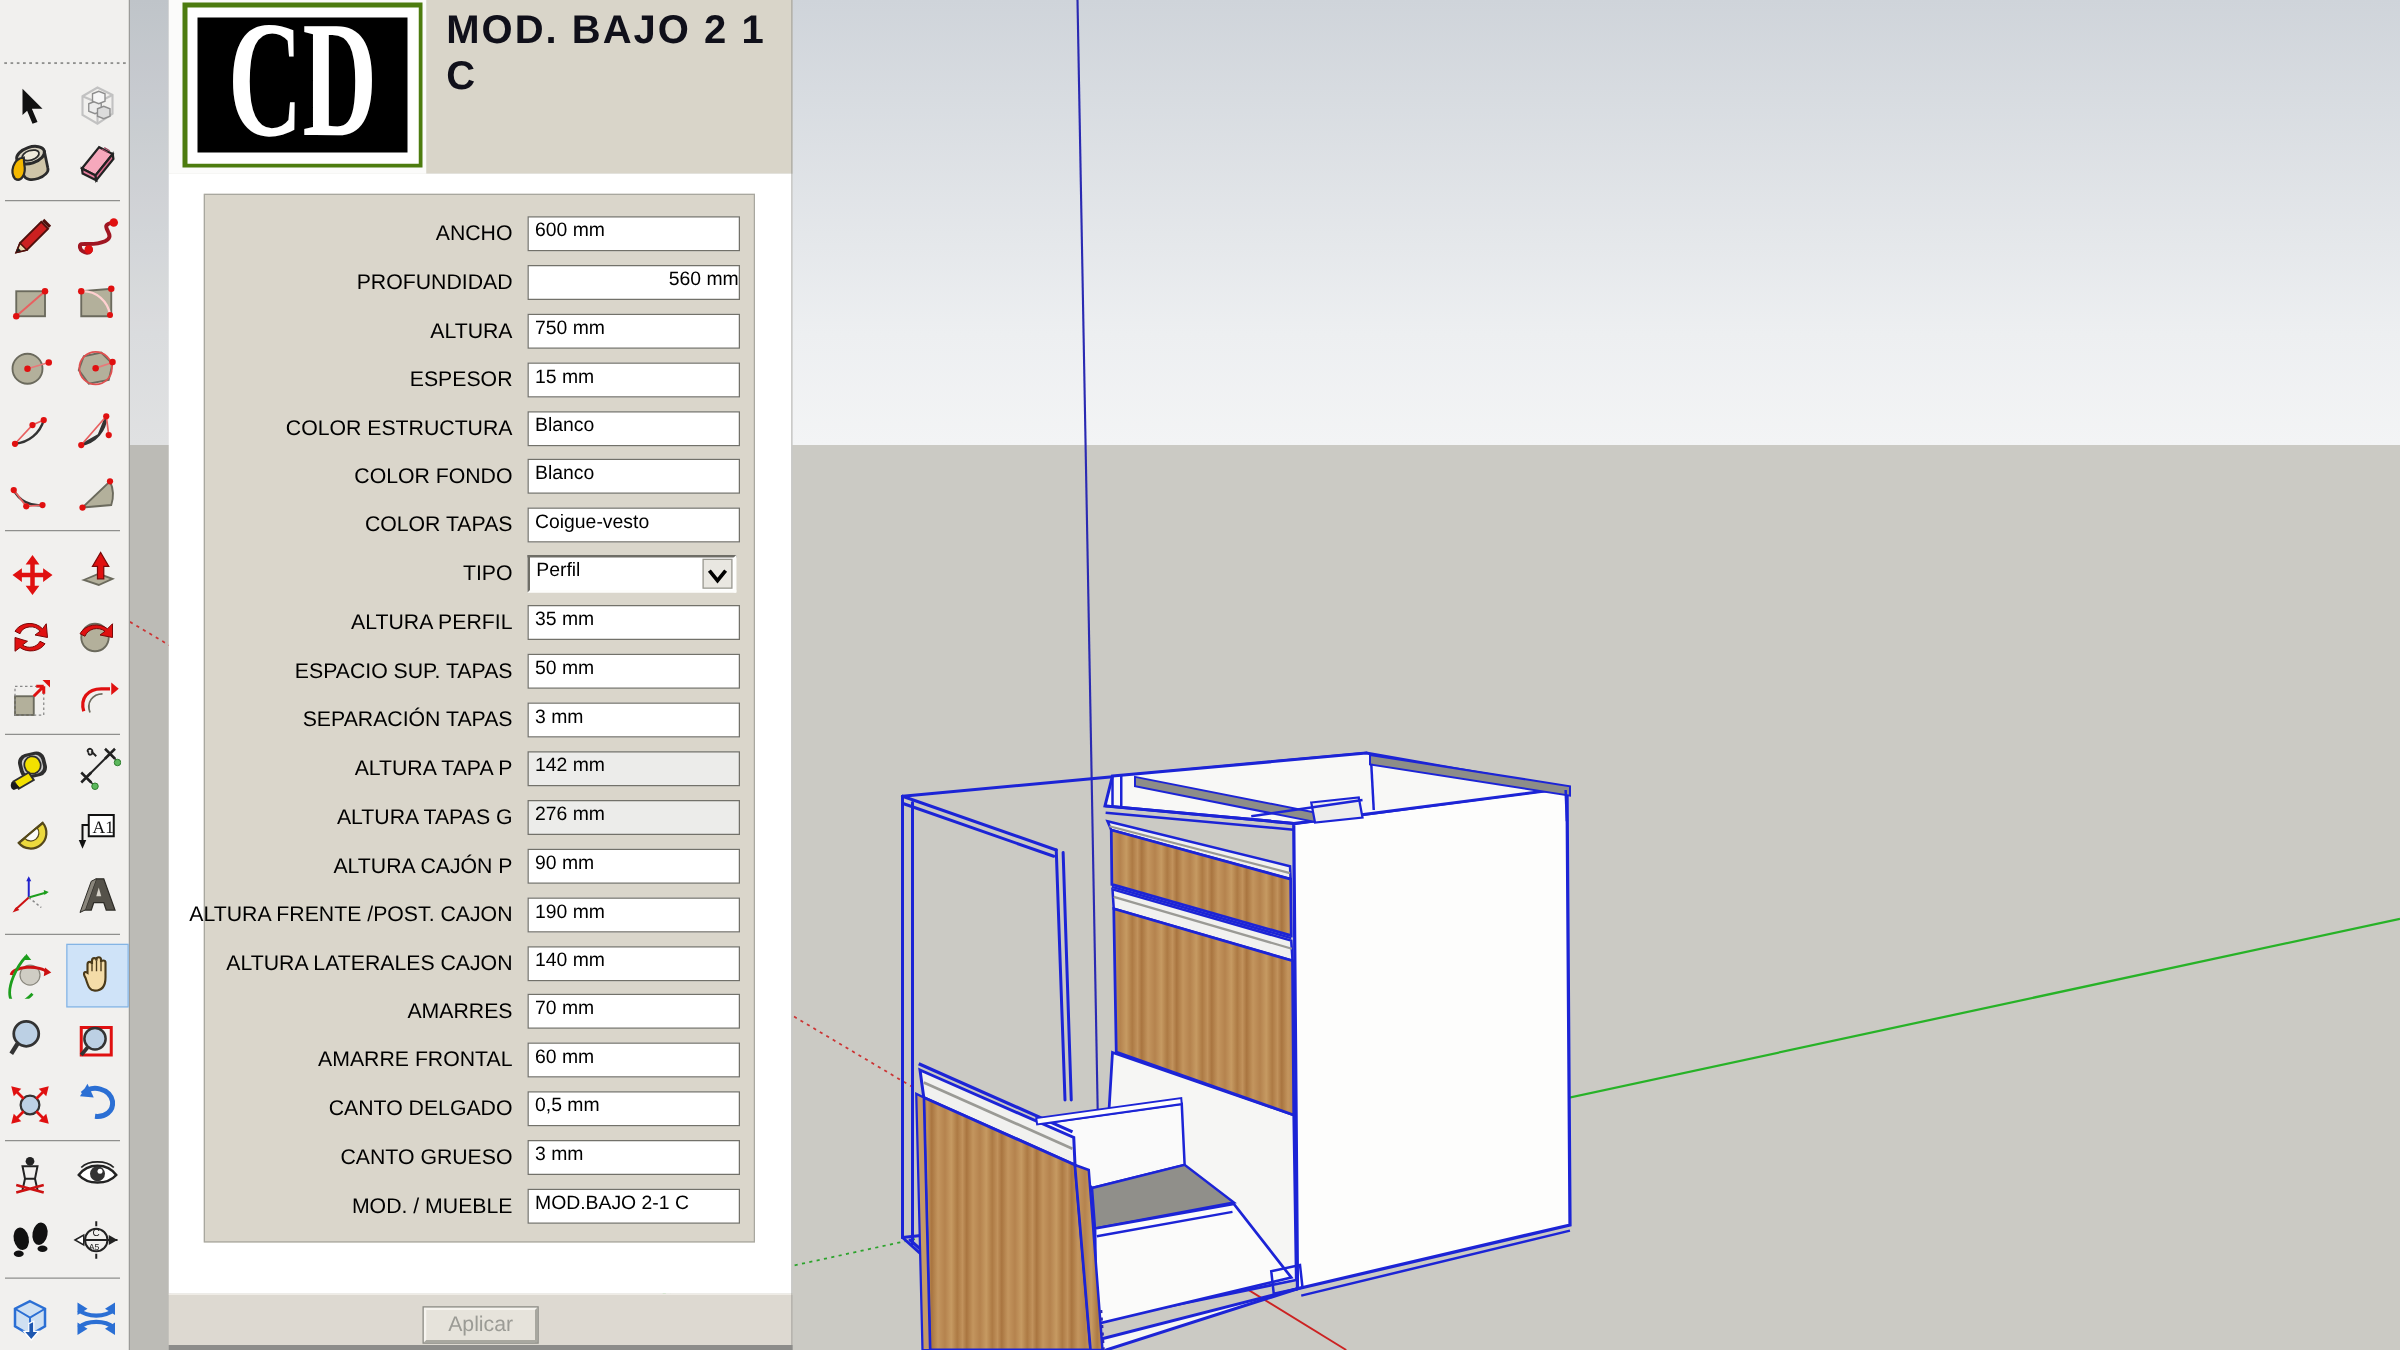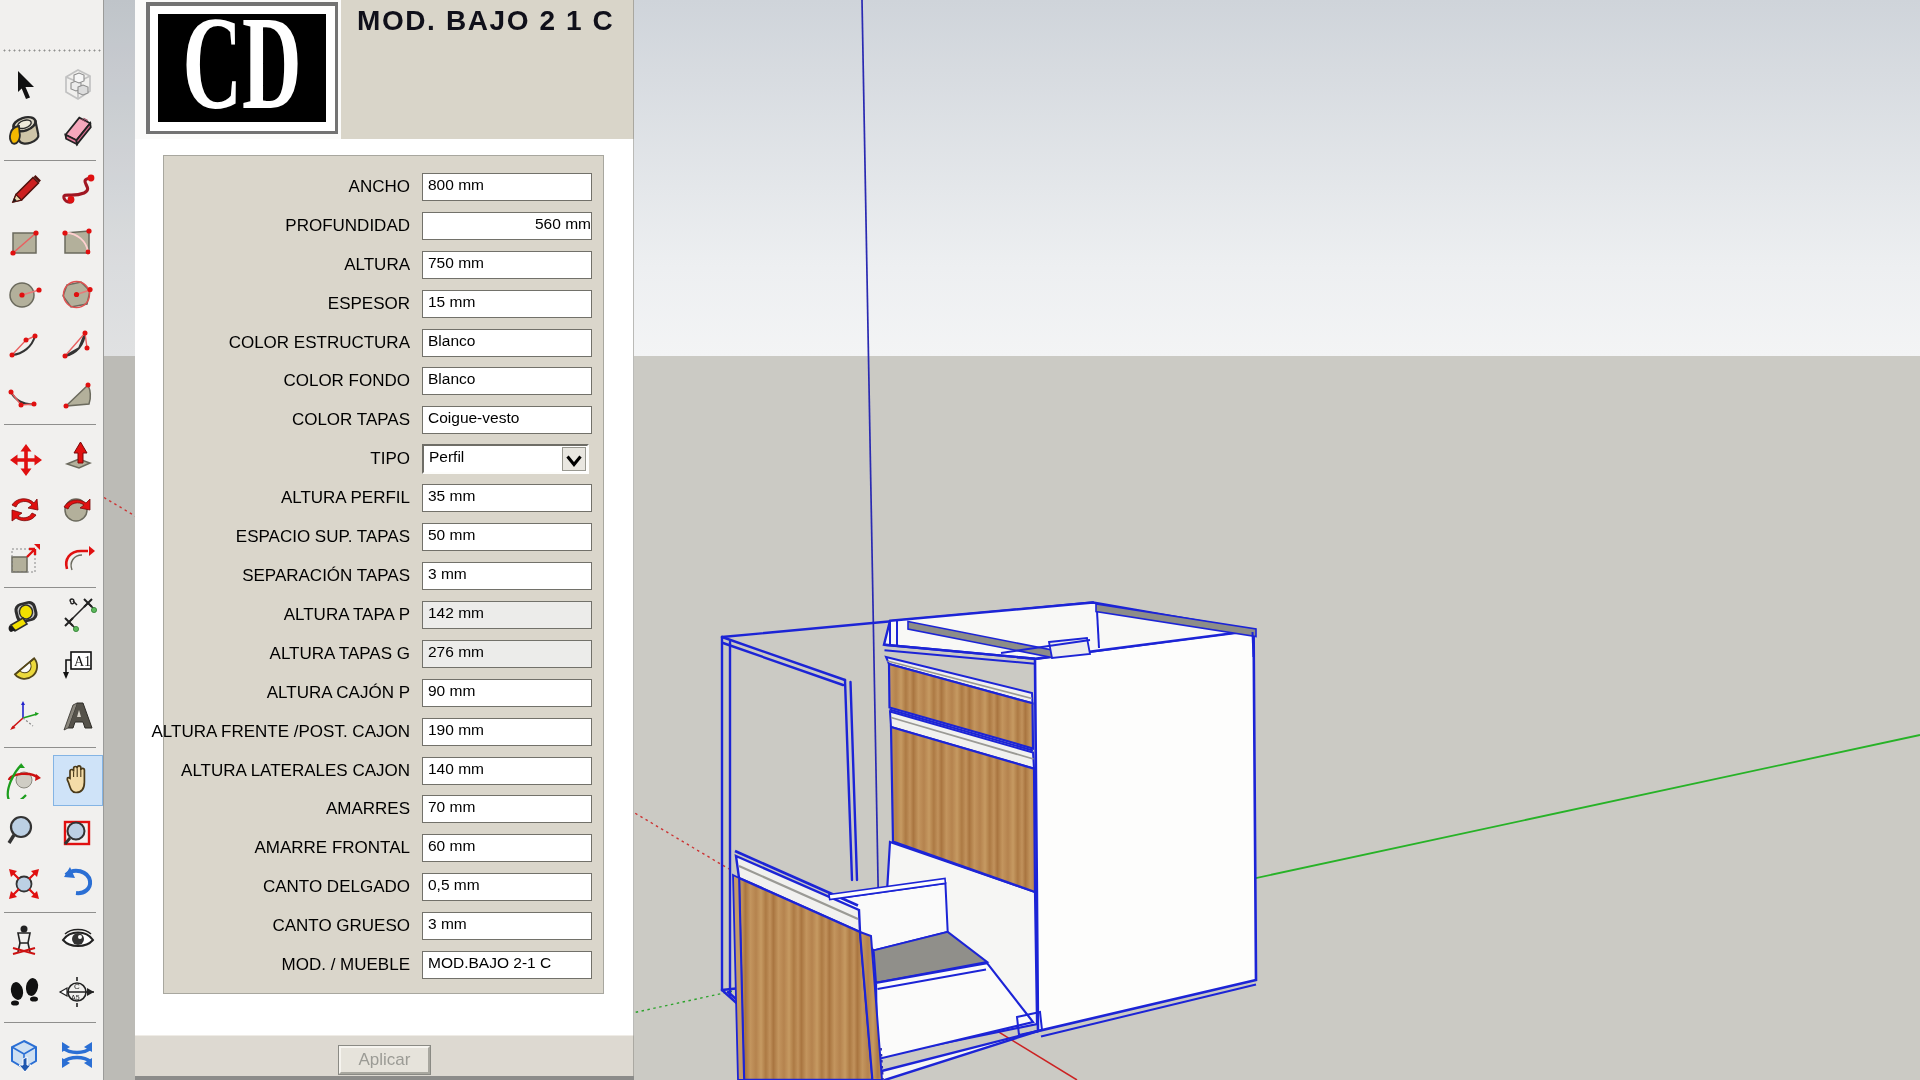--- a/index.html
+++ b/index.html
@@ -14,25 +14,25 @@
 #dlgfoot { position:absolute; left:0; top:1035px; width:499px; height:41px; background:#ddd9d1; border-top:1px solid #efece6; }
 #dlgedge { position:absolute; left:0; top:1076px; width:499px; height:4px; background:#8c8c8a; }
 #groupbox { position:absolute; left:28px; top:16px; width:441px; height:839px; background:#dad6cb; border:1px solid #a8a79f; }
 .lbl { position:absolute; right:224px; font-size:17px; color:#000; white-space:nowrap; }
 .inp { position:absolute; left:287px; width:170px; height:28px; background:#fff; border:1px solid #72716a; font-size:15.5px; line-height:22px; padding-left:5px; color:#000; white-space:nowrap; overflow:hidden; }
 .inp.dis { background:#ececea; }
 .combo { position:absolute; left:287px; width:167px; height:30px; background:#fff; border:2px solid #6e6d66; border-right-color:#fdfdfb; border-bottom-color:#fdfdfb;text-align:center; }
 .combotext { position:absolute; left:5px; top:2px; font-size:15.5px; color:#000; }
 .combobtn { position:absolute; right:1px; top:1px; width:24px; height:24px; background:#e9e7e1; border:1px solid #989890; text-align:center; padding-top:6px; }
 #logowhite { position:absolute; left:0; top:0; width:206px; height:139px; background:#fbfbfa; }
-#logo { position:absolute; left:11px; top:2px; width:192px; height:132px; background:#737373; }
+#logo { position:absolute; left:11px; top:2px; width:192px; height:132px; background:#4d7c0f; }
 #logo .w1 { position:absolute; left:3.5px; top:3.5px; right:3.5px; bottom:3.5px; background:#fff; }
 #logo .b2 { position:absolute; left:12px; top:12px; right:12px; bottom:12px; background:#000; }
 #logo .cd { position:absolute; left:0; right:0; top:50%; text-align:center; font-family:"Liberation Serif",serif; font-weight:bold; font-size:133px; color:#fff; transform:translateY(-53%) scaleX(0.62); letter-spacing:0px; }
-#title { position:absolute; left:222px; top:5px; font-size:28px; font-weight:bold; color:#10101a; letter-spacing:1.6px; }
+#title { position:absolute; left:222px; top:5px; font-size:32px; font-weight:bold; color:#10101a; letter-spacing:1.6px; }
 #aplicar { position:absolute; left:204px; top:10px; width:91px; height:28px; background:#e6e3db; border:2px solid #f6f4ef; border-right-color:#a8a79f; border-bottom-color:#a8a79f; outline:1px solid #8a8a84; text-align:center; font-size:17px; color:#9b9b95; line-height:24px; }
 </style>
 </head>
 <body>
 <svg id="viewport" width="1816" height="1080" viewBox="104 0 1816 1080" xmlns="http://www.w3.org/2000/svg">
 <defs>
 <linearGradient id="sky" x1="0" y1="0" x2="0" y2="1">
  <stop offset="0" stop-color="#cfd4da"></stop>
         <stop offset="0.75" stop-color="#edeff1"></stop>
         <stop offset="1" stop-color="#f3f4f5"></stop>
@@ -361,21 +361,21 @@
     <div id="logo">
         <div class="w1"></div>
         <div class="b2"></div>
         <div class="cd">CD</div>
       </div>
     <div id="title">MOD. BAJO 2 1 C</div>
   </div>
   <div id="dlgbody">
     <div id="groupbox"></div>
     <div class="lbl" style="top:38px;">ANCHO</div>
-      <div class="inp" style="top:34px;">800 mm</div>
+      <div class="inp" style="top:34px;">600 mm</div>
     <div class="lbl" style="top:77px;">PROFUNDIDAD</div>
       <div class="inp" style="top:73px;text-align:right;">560 mm</div>
     <div class="lbl" style="top:116px;">ALTURA</div>
       <div class="inp" style="top:112px;">750 mm</div>
     <div class="lbl" style="top:155px;">ESPESOR</div>
       <div class="inp" style="top:151px;">15 mm</div>
     <div class="lbl" style="top:194px;">COLOR ESTRUCTURA</div>
       <div class="inp" style="top:190px;">Blanco</div>
     <div class="lbl" style="top:232px;">COLOR FONDO</div>
       <div class="inp" style="top:228px;">Blanco</div>

